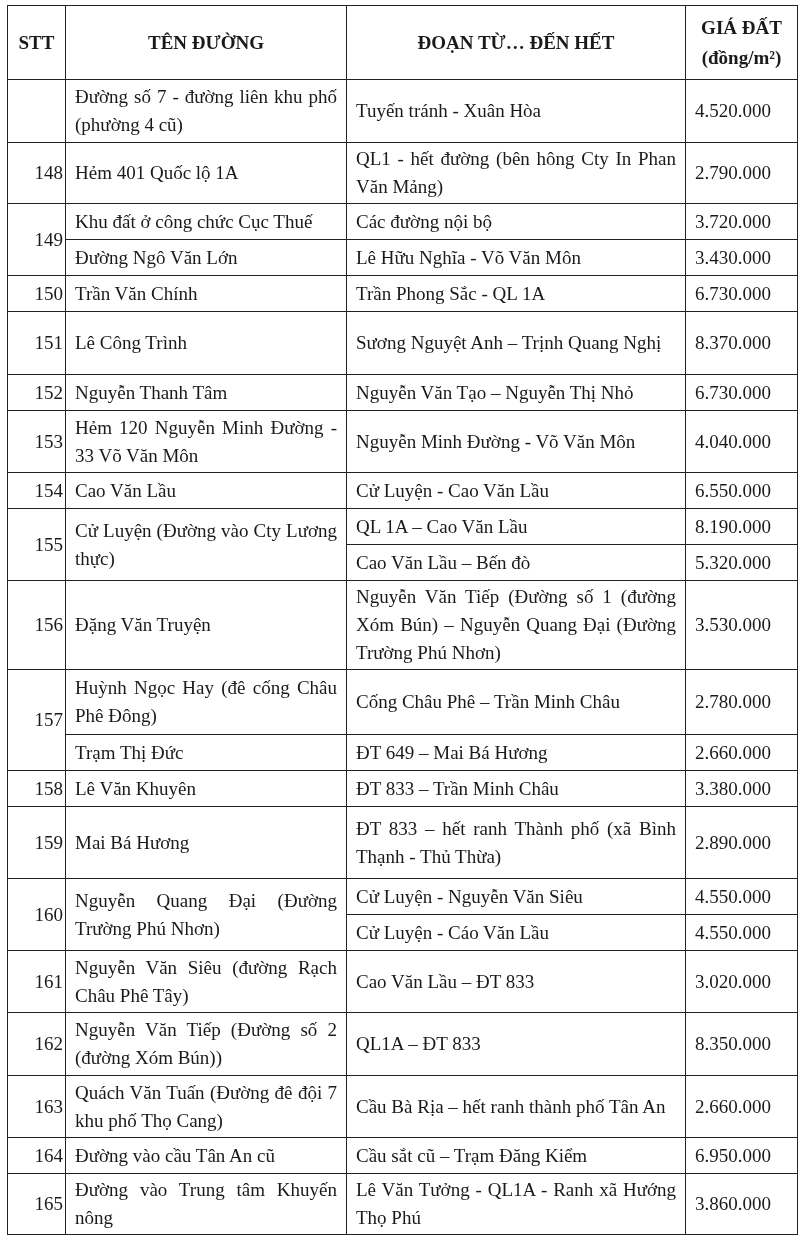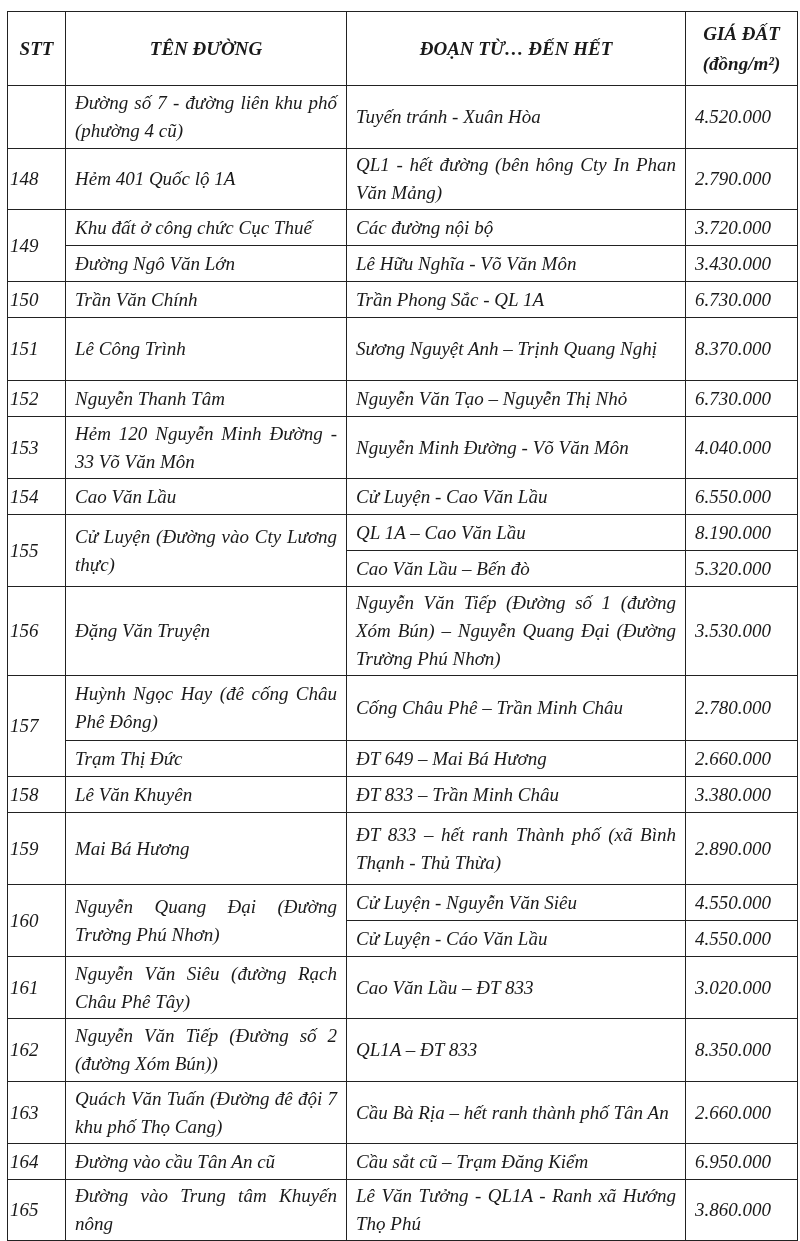--- a/index.html
+++ b/index.html
@@ -1,17 +1,17 @@
 <!DOCTYPE html>
 <html><head>
 <meta charset="utf-8">
 <style>
   html, body { margin: 0; padding: 0; background: #ffffff; }
   body { width: 800px; height: 1241px; position: relative; overflow: hidden; }
-  .page { position: absolute; left: 7px; top: 11px; font-style: italic; }
+  .page { position: absolute; left: 7px; top: 5px; }
   table {
     border-collapse: collapse;
     font-family: "Liberation Serif", "DejaVu Serif", serif;
     font-size: 19px;
     color: #1a1a1a;
     table-layout: fixed;
     width: 790px;
   }
   col.c-stt { width: 58px; }
   col.c-name { width: 281px; }
@@ -23,21 +23,21 @@
     line-height: 28px;
     vertical-align: middle;
   }
   th {
     font-weight: bold;
     text-align: center;
     height: 73px;
     padding: 0 4px;
     line-height: 30px;
   }
-  td.stt { text-align: left; padding: 0 2px; }
+  td.stt { text-align: right; padding: 0 2px; }
   td.name, td.seg { text-align: justify; text-align-last: left; }
   td.price { text-align: left; padding-right: 14px; }
 </style>
 </head>
 <body>
 
 <div class="page">
 <table>
   <colgroup>
     <col class="c-stt">

